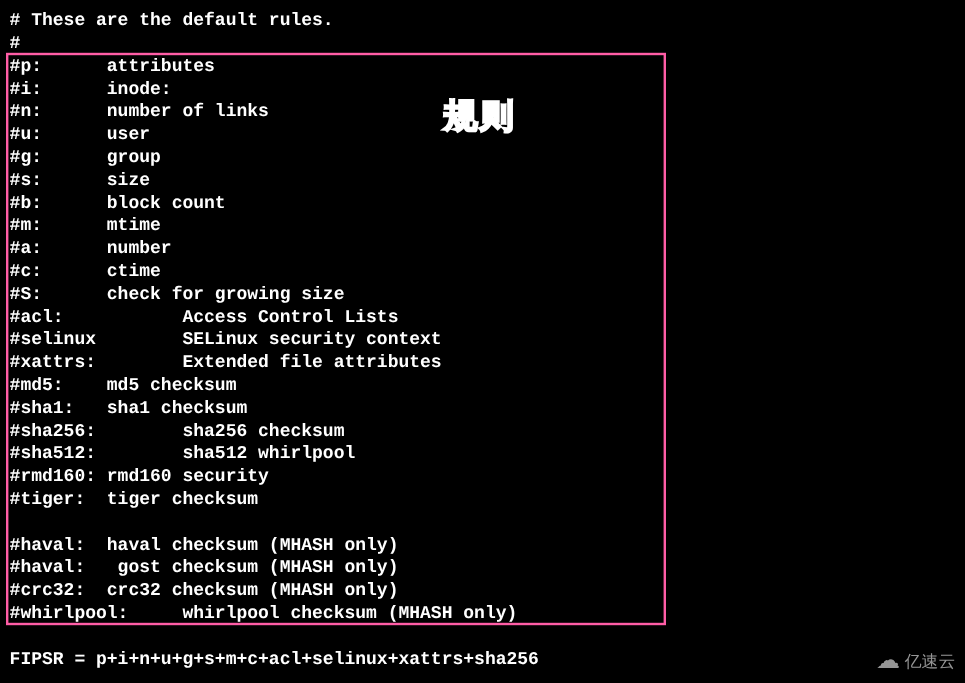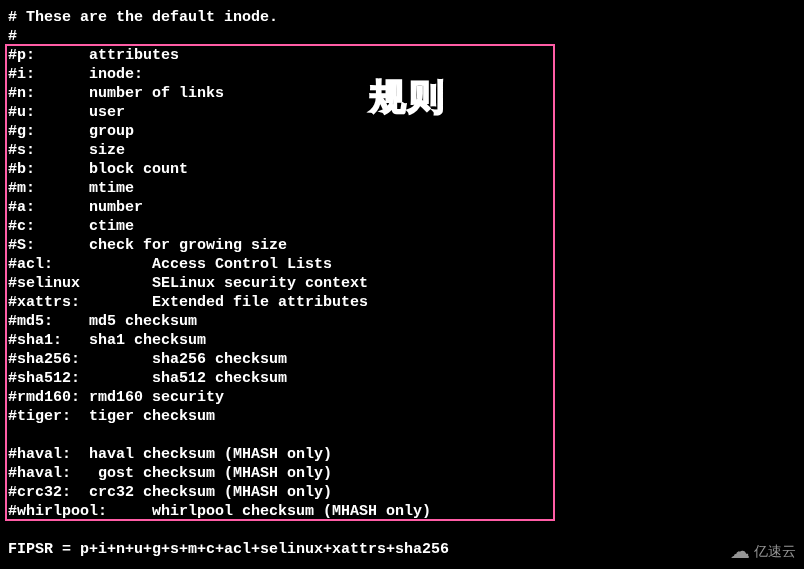--- a/index.html
+++ b/index.html
@@ -22,21 +22,21 @@
       left: 5px;
       width: 550px;
       height: 477px;
       border: 2px solid #ff5da6;
       pointer-events: none;
     }
     .annotation {
       position: absolute;
       top: 90px;
       left: 370px;
-      font-size: 36px;
+      font-size: 28px;
       font-weight: 900;
       color: #e5e5e5;
       -webkit-text-stroke: 2px #ffffff;
       text-stroke: 2px #ffffff;
       letter-spacing: 2px;
       pointer-events: none;
     }
     .line { white-space: pre; }
     .blank { height: 19px; }
     .watermark {
@@ -53,41 +53,41 @@
       opacity: 0.8;
     }
     .watermark-icon {
       font-size: 20px;
       line-height: 1;
     }
   </style>
 </head>
 <body>
 
-<div class="line"># These are the default inode.</div>
+<div class="line"># These are the default rules.</div>
 <div class="line">#</div>
 
 <div class="line">#p:      attributes</div>
 <div class="line">#i:      inode:</div>
 <div class="line">#n:      number of links</div>
 <div class="line">#u:      user</div>
 <div class="line">#g:      group</div>
 <div class="line">#s:      size</div>
 <div class="line">#b:      block count</div>
 <div class="line">#m:      mtime</div>
 <div class="line">#a:      number</div>
 <div class="line">#c:      ctime</div>
 <div class="line">#S:      check for growing size</div>
 <div class="line">#acl:           Access Control Lists</div>
 <div class="line">#selinux        SELinux security context</div>
 <div class="line">#xattrs:        Extended file attributes</div>
 <div class="line">#md5:    md5 checksum</div>
 <div class="line">#sha1:   sha1 checksum</div>
 <div class="line">#sha256:        sha256 checksum</div>
-<div class="line">#sha512:        sha512 checksum</div>
+<div class="line">#sha512:        sha512 whirlpool</div>
 <div class="line">#rmd160: rmd160 security</div>
 <div class="line">#tiger:  tiger checksum</div>
 <div class="blank"></div>
 <div class="line">#haval:  haval checksum (MHASH only)</div>
 <div class="line">#haval:   gost checksum (MHASH only)</div>
 <div class="line">#crc32:  crc32 checksum (MHASH only)</div>
 <div class="line">#whirlpool:     whirlpool checksum (MHASH only)</div>
 
 <div class="blank"></div>
 <div class="line">FIPSR = p+i+n+u+g+s+m+c+acl+selinux+xattrs+sha256</div>

